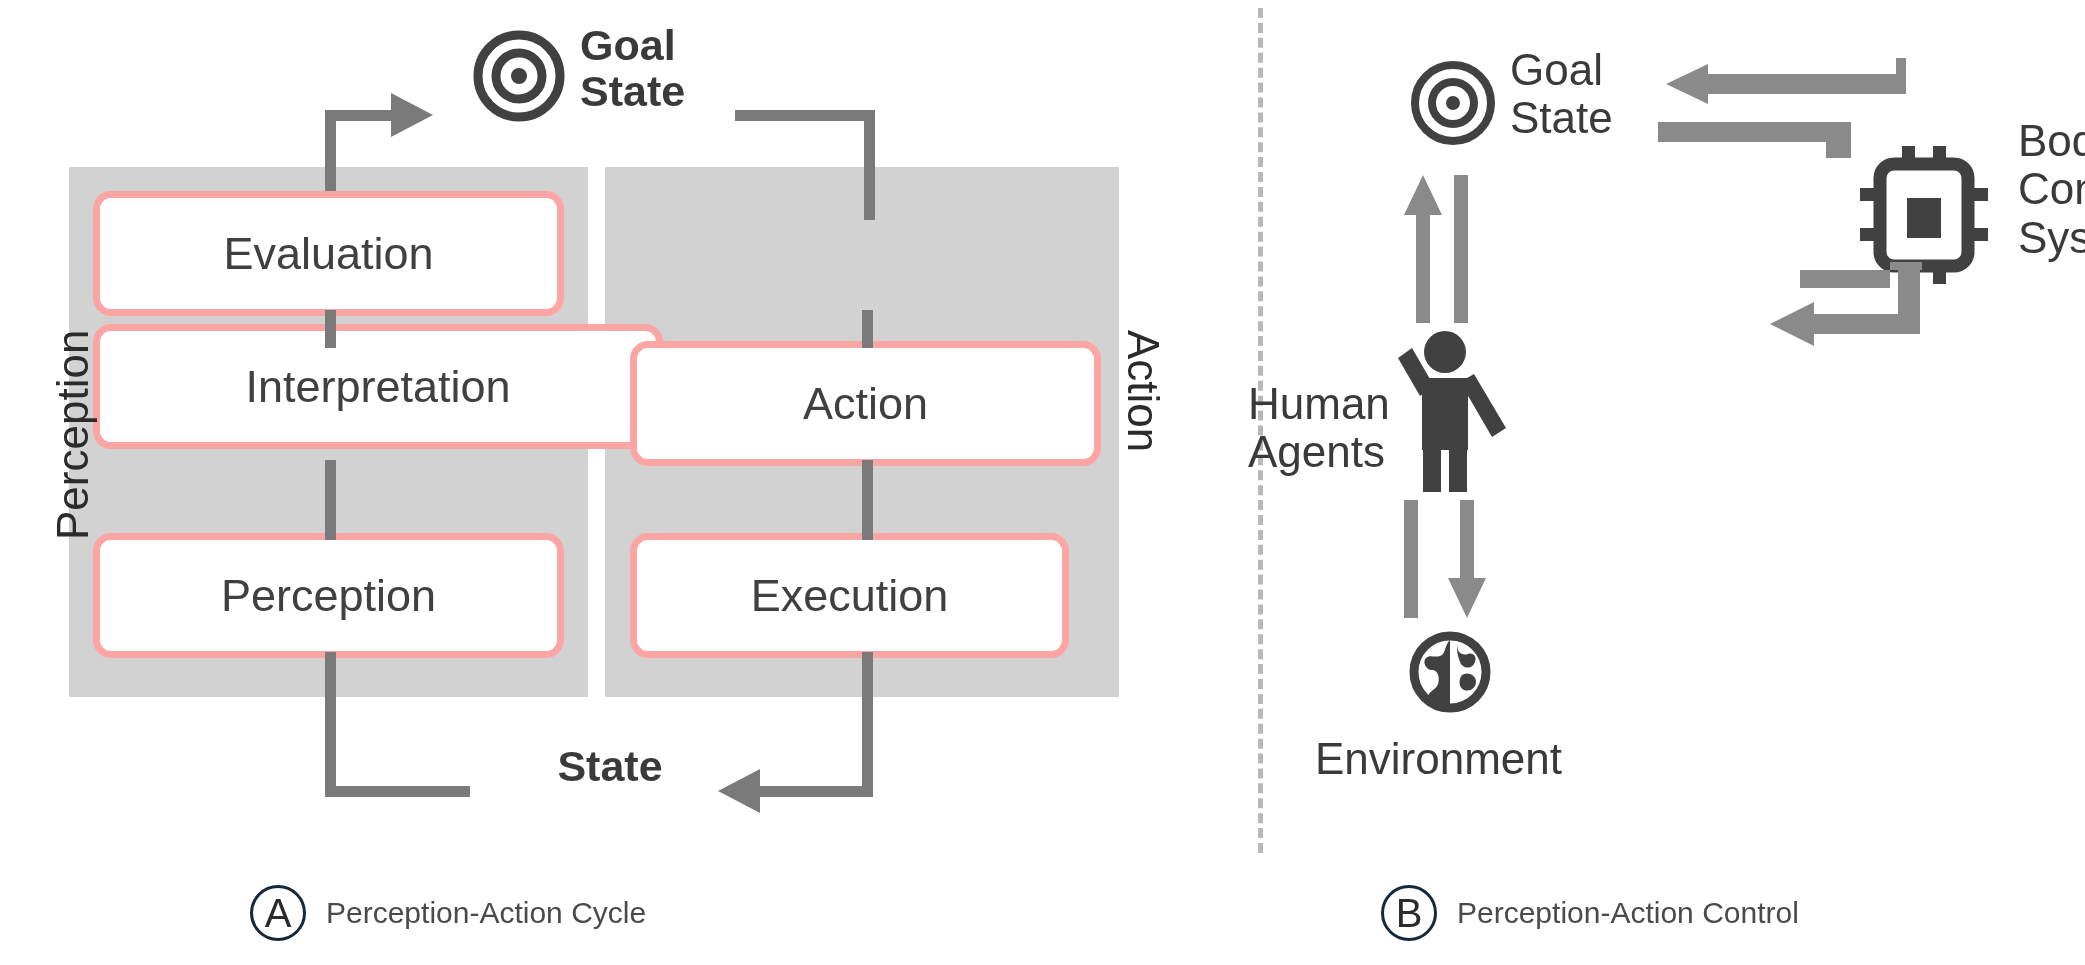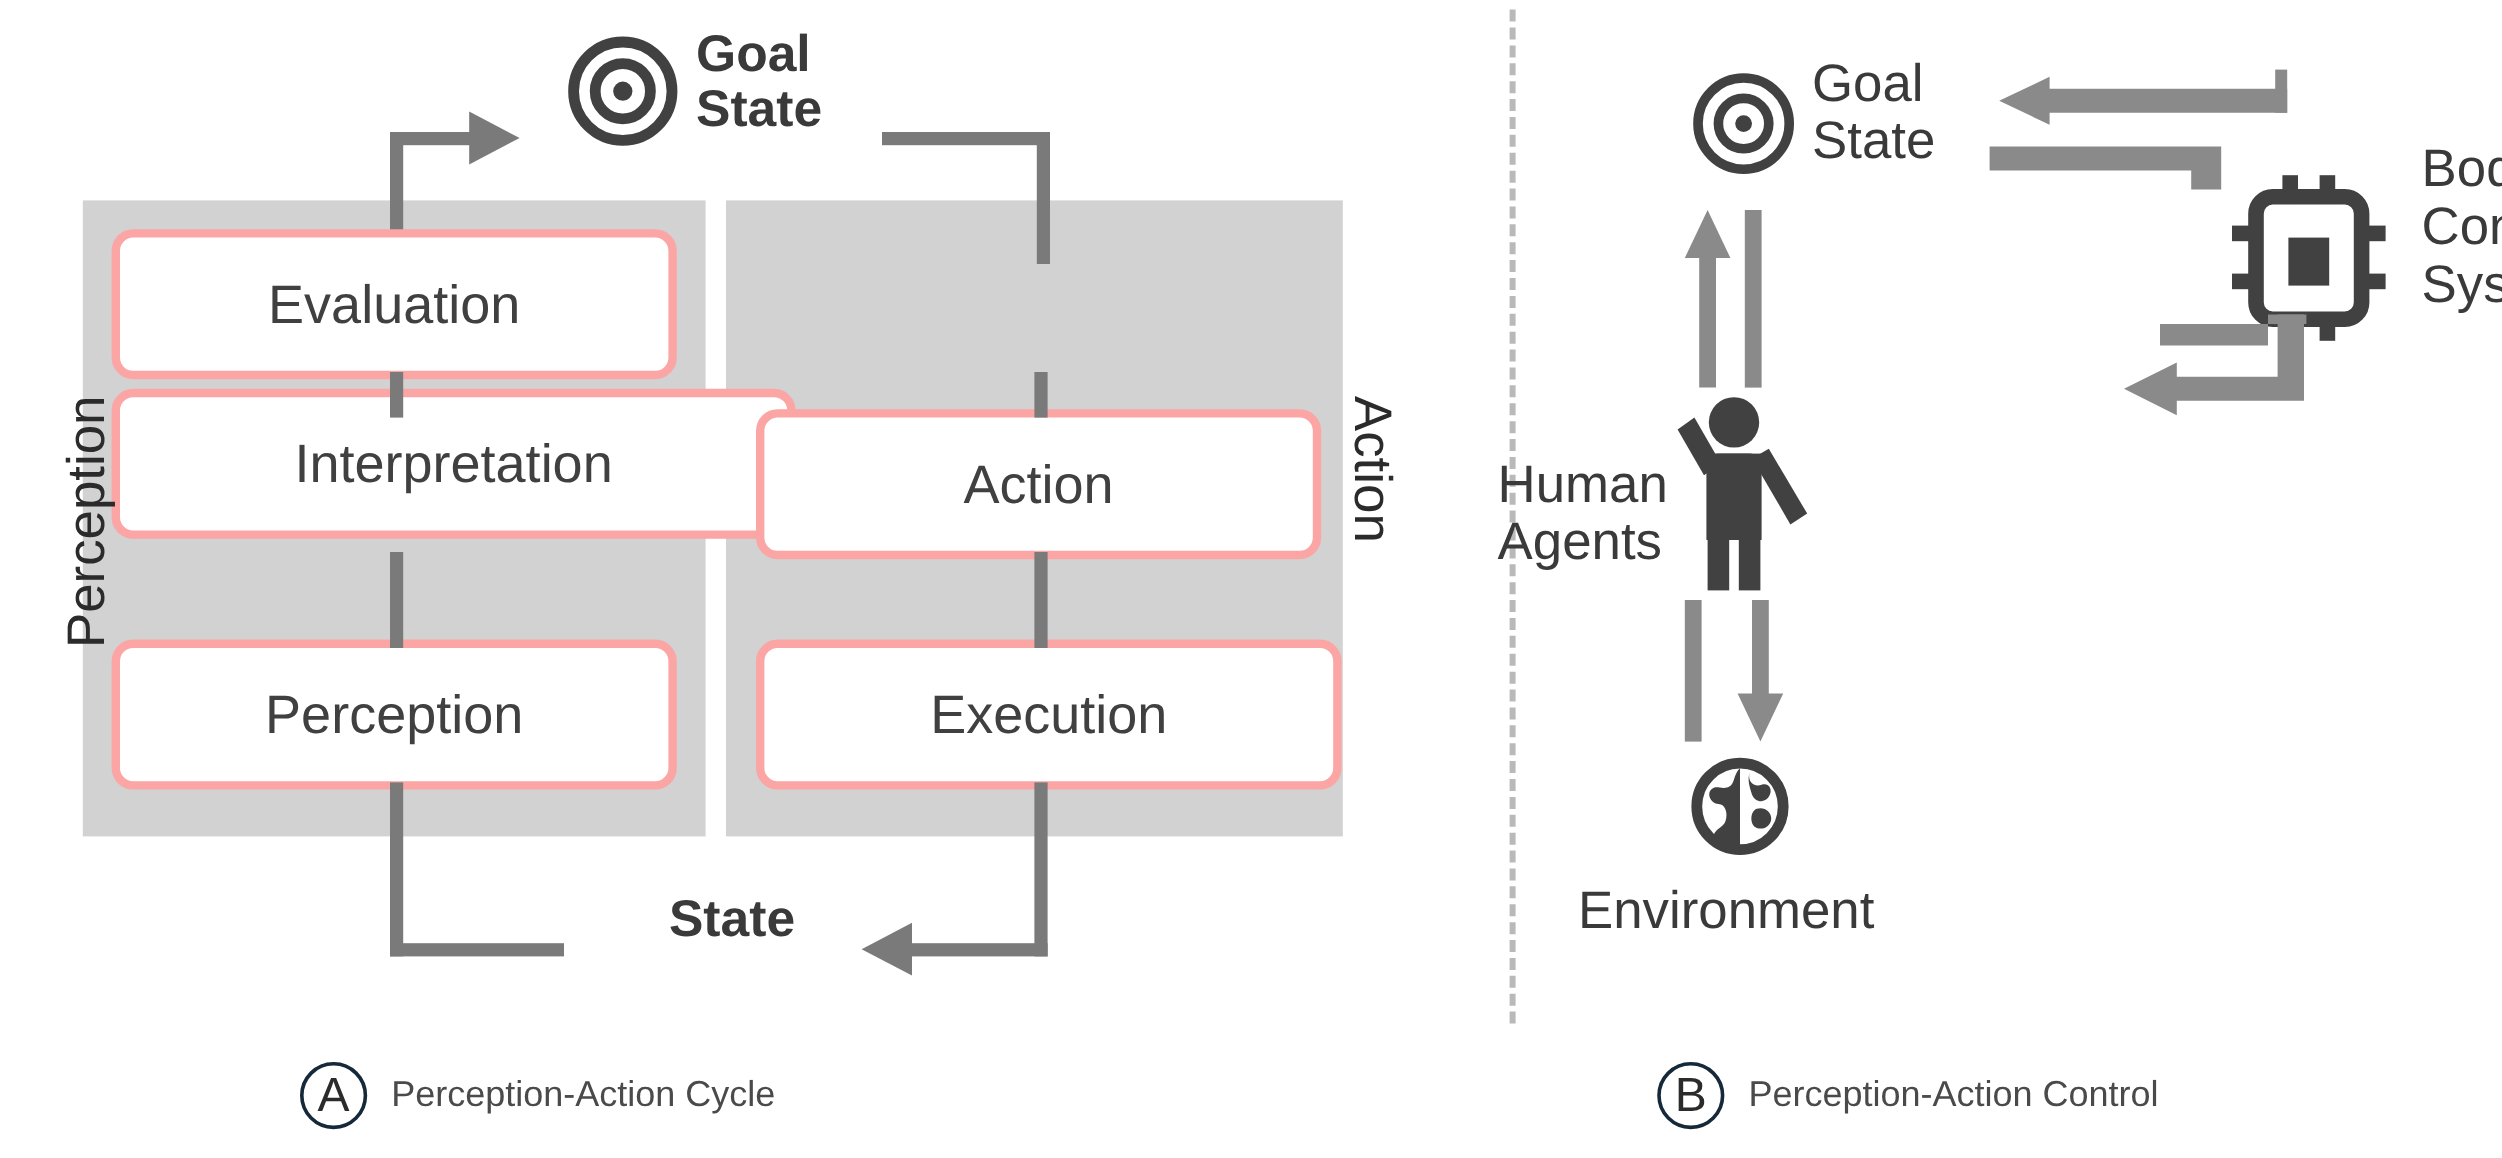--- a/index.html
+++ b/index.html
@@ -94,21 +94,21 @@
   <div class="stage-box" style="left:93px;top:324px;width:570px;height:125px;">
     <span>Interpretation</span>
   </div>
   <div class="stage-box" style="left:93px;top:533px;width:471px;height:125px;">
     <span>Perception</span>
   </div>
 
   <div class="stage-box" style="left:630px;top:341px;width:471px;height:125px;flex-direction:column;">
     <span>Action</span>
   </div>
-  <div class="stage-box" style="left:630px;top:533px;width:488px;height:125px;">
+  <div class="stage-box" style="left:630px;top:533px;width:439px;height:125px;">
     <span>Execution</span>
   </div>
 
   <div class="conn" style="left:325px;top:310px;width:11px;height:38px;"></div>
   <div class="conn" style="left:325px;top:460px;width:11px;height:80px;"></div>
 
   <div class="conn" style="left:862px;top:310px;width:11px;height:38px;"></div>
   <div class="conn" style="left:862px;top:460px;width:11px;height:80px;"></div>
 
   <div class="conn" style="left:325px;top:652px;width:11px;height:145px;"></div>

